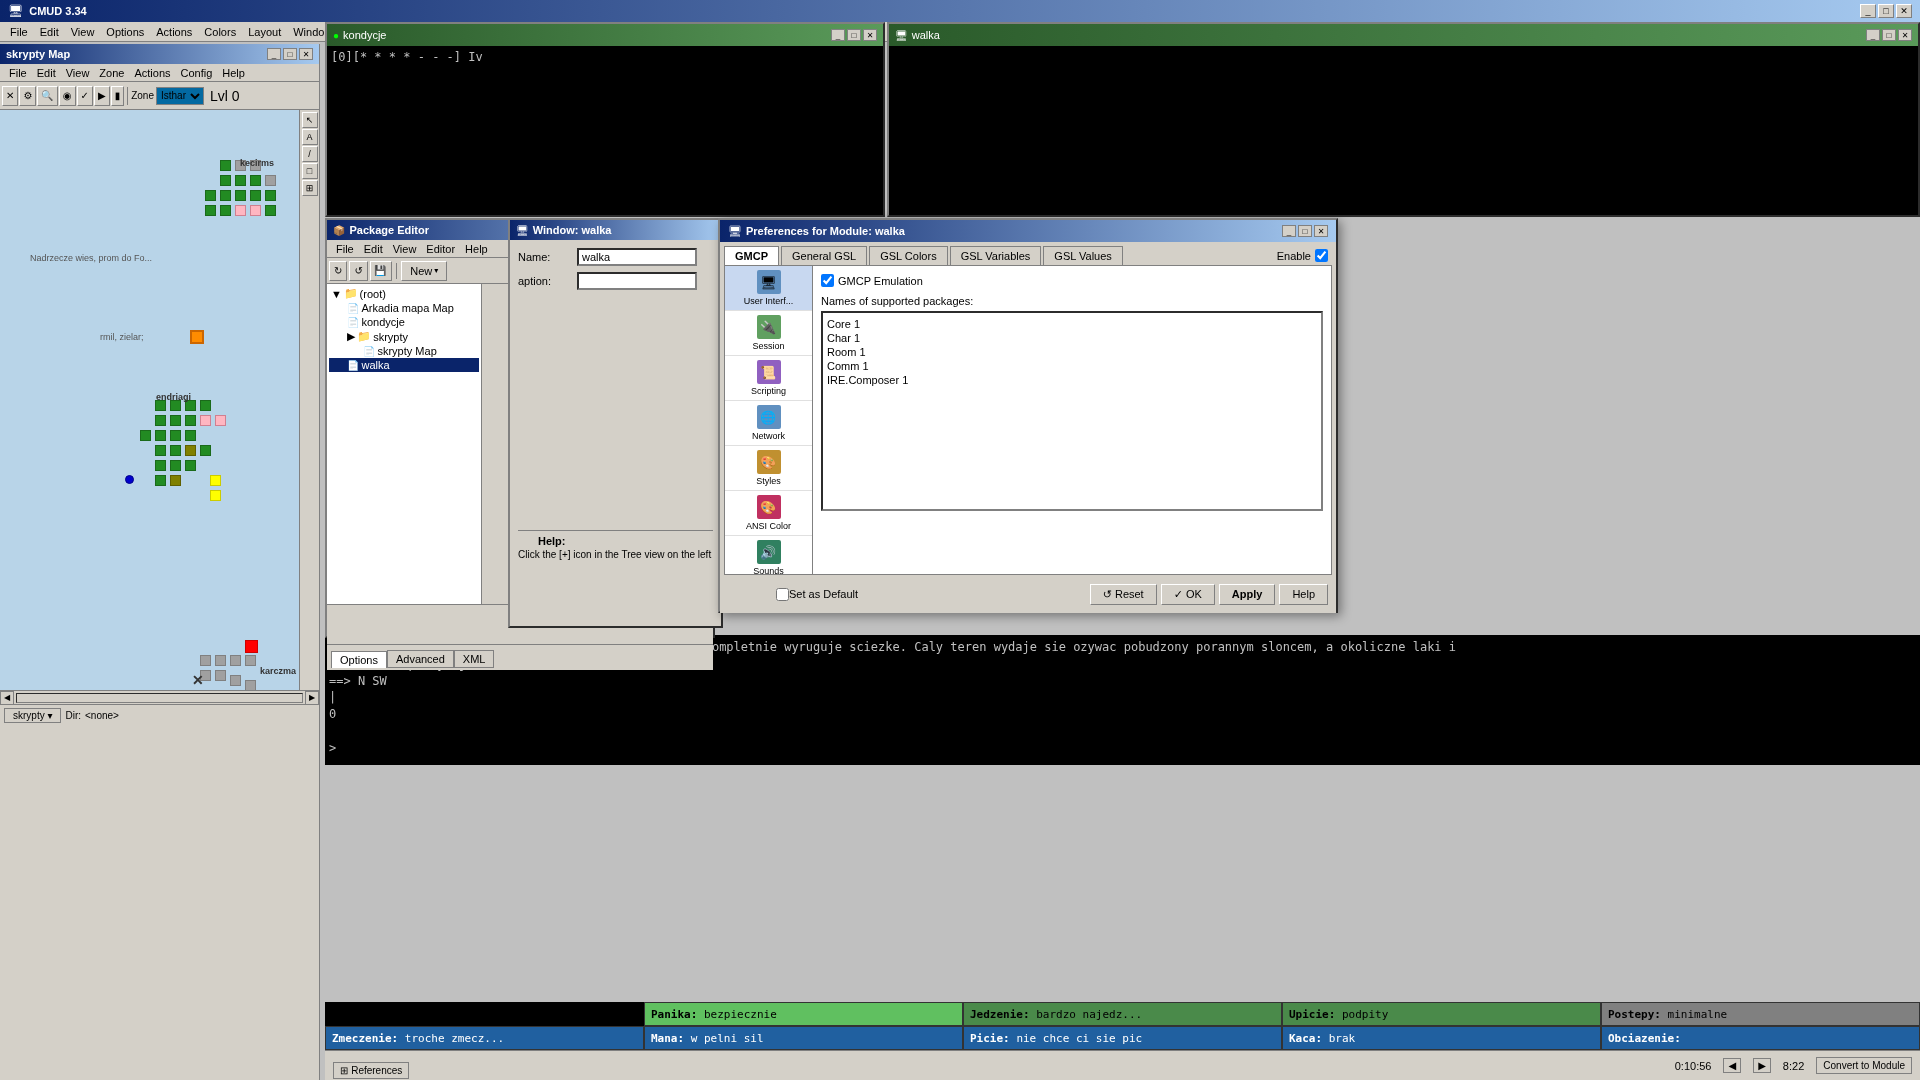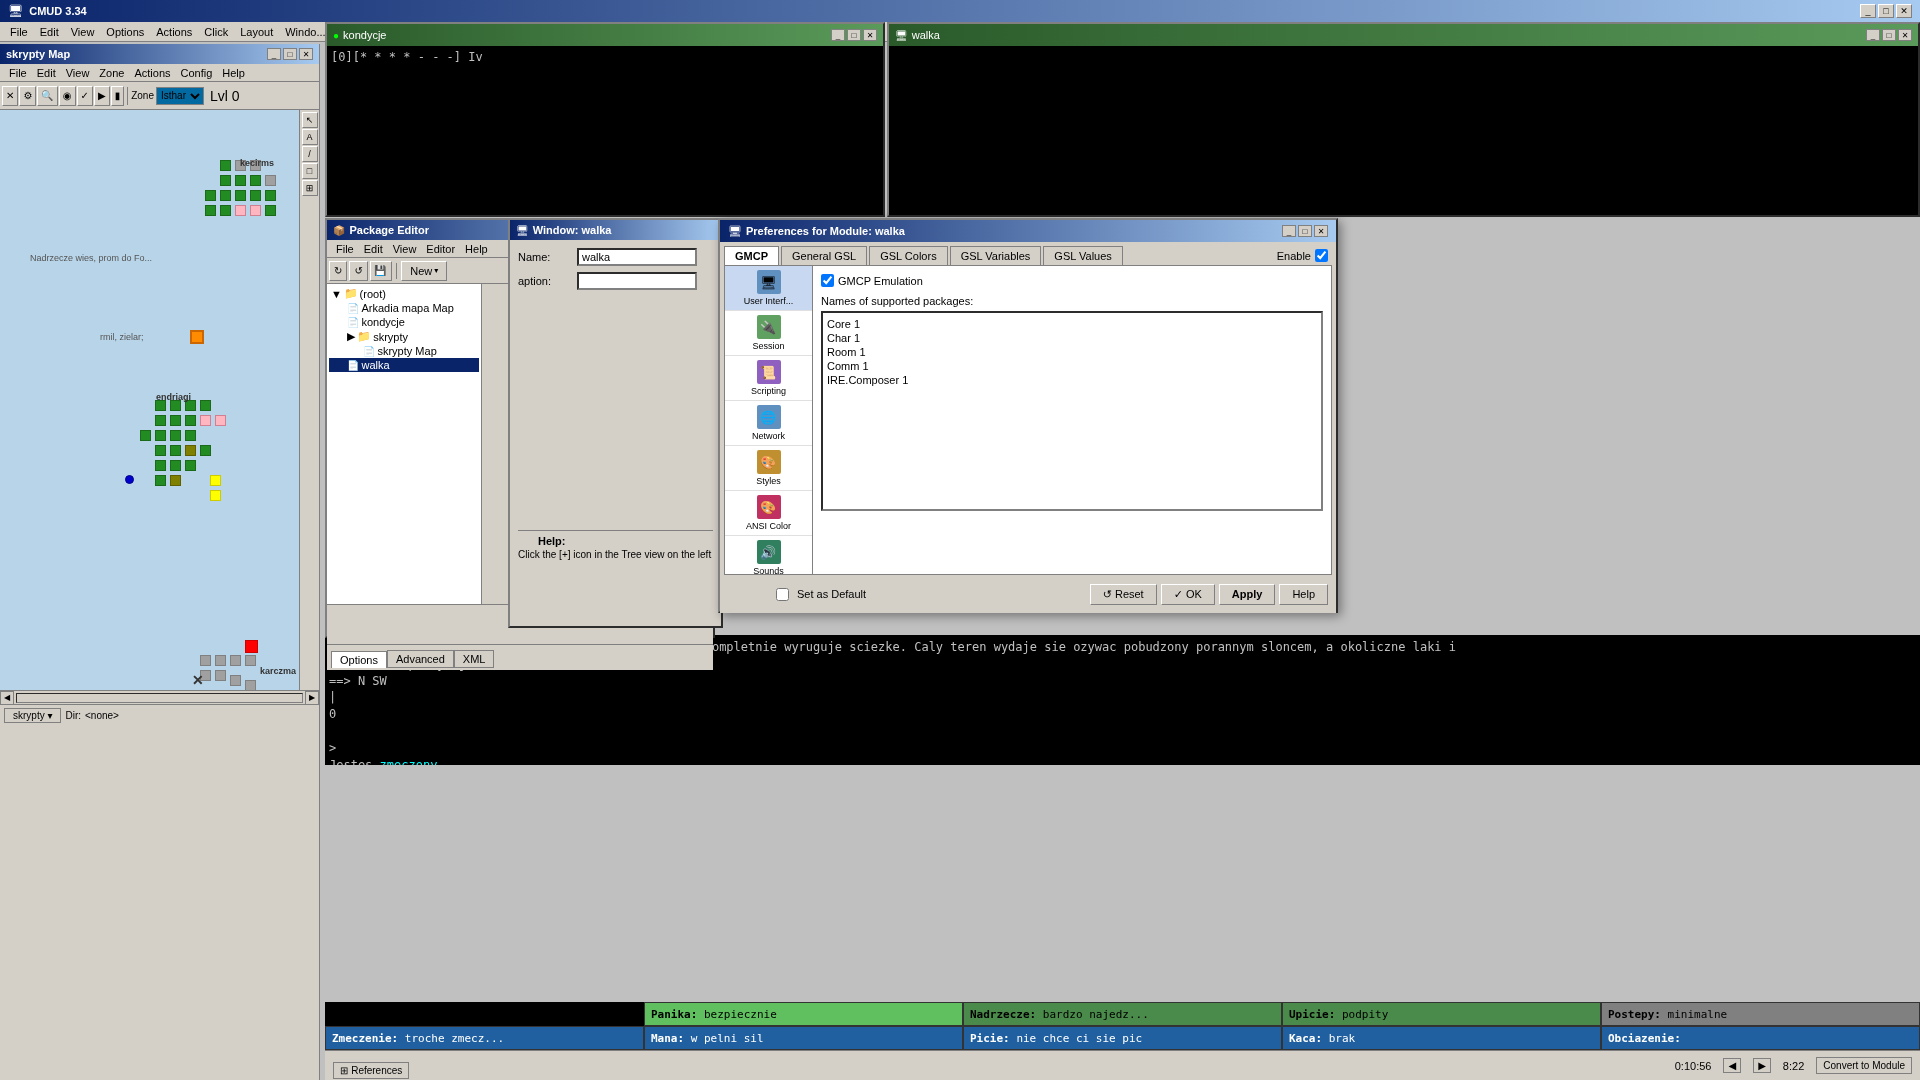--- a/index.html
+++ b/index.html
@@ -24,21 +24,21 @@
       <button style="width:16px;height:14px;background:#d4d0c8;border:1px solid #808080;font-size:9px;cursor:pointer;border-top-color:#fff;border-left-color:#fff;">✕</button>
     </div>
   </div>
 
   <div style="background:#d4d0c8;padding:2px 4px;display:flex;gap:0;border-bottom:1px solid #808080;height:20px;align-items:center;">
     <span style="padding:2px 6px;font-size:11px;cursor:pointer;">File</span>
     <span style="padding:2px 6px;font-size:11px;cursor:pointer;">Edit</span>
     <span style="padding:2px 6px;font-size:11px;cursor:pointer;">View</span>
     <span style="padding:2px 6px;font-size:11px;cursor:pointer;">Options</span>
     <span style="padding:2px 6px;font-size:11px;cursor:pointer;">Actions</span>
-    <span style="padding:2px 6px;font-size:11px;cursor:pointer;">Click</span>
+    <span style="padding:2px 6px;font-size:11px;cursor:pointer;">Colors</span>
     <span style="padding:2px 6px;font-size:11px;cursor:pointer;">Layout</span>
     <span style="padding:2px 6px;font-size:11px;cursor:pointer;">Windo...</span>
   </div>
 
   <div style="position:absolute;top:44px;left:0;width:320px;bottom:0;background:#d4d0c8;border-right:1px solid #808080;">
 
     <div style="background:linear-gradient(to right,#0a246a,#a6caf0);color:white;padding:2px 6px;font-size:11px;font-weight:bold;display:flex;justify-content:space-between;align-items:center;height:20px;">
       <span>skrypty Map</span>
       <div style="display:flex;gap:2px;">
         <button style="width:14px;height:12px;background:#d4d0c8;border:1px solid #808080;font-size:8px;cursor:pointer;">_</button>
@@ -365,21 +365,21 @@
           <div style="padding:1px 0;">Core 1</div>
           <div style="padding:1px 0;">Char 1</div>
           <div style="padding:1px 0;">Room 1</div>
           <div style="padding:1px 0;">Comm 1</div>
           <div style="padding:1px 0;">IRE.Composer 1</div>
         </div>
       </div>
     </div>
 
     <div style="display:flex;justify-content:space-between;align-items:center;padding:4px 8px;height:38px;background:#d4d0c8;">
-      <div style="display:flex;align-items:center;gap:8px;padding-left:48px;">
+      <div style="display:flex;align-items:center;gap:0;padding-left:48px;">
         <input type="checkbox" style="">
         <span style="font-size:11px;">Set as Default</span>
       </div>
       <div style="display:flex;gap:4px;">
         <button style="padding:3px 12px;font-size:11px;background:#d4d0c8;border:1px solid #808080;cursor:pointer;border-top-color:#fff;border-left-color:#fff;display:flex;align-items:center;gap:3px;">
           <span>↺</span>
           <span>Reset</span>
         </button>
         <button style="padding:3px 12px;font-size:11px;background:#d4d0c8;border:1px solid #808080;cursor:pointer;border-top-color:#fff;border-left-color:#fff;display:flex;align-items:center;gap:3px;">
           <span>✓</span>
@@ -396,35 +396,34 @@
   </div>
 
   <div style="position:absolute;top:635px;left:325px;right:0;height:130px;background:#000;color:#c0c0c0;font-family:monospace;font-size:12px;padding:4px;overflow:hidden;line-height:1.4;">
     <div>rownie malo uczeszczane, to za kilka wiosen puszcza kompletnie wyruguje sciezke. Caly teren wydaje sie ozywac pobudzony porannym sloncem, a okoliczne laki i</div>
     <div>daleki las pokrywaja sie swieza, wiosenna zielenia.</div>
     <div>==&gt; N SW</div>
     <div>|</div>
     <div>0</div>
     <div>&nbsp;</div>
     <div>&gt;</div>
-    <div>Jestes <span style="color:#00ffff;">zmeczony</span>.</div>
 
   </div>
 
   <div style="position:absolute;bottom:30px;left:325px;right:0;height:48px;background:#000;">
 
     <div style="display:flex;height:24px;">
       <div style="flex:1;background:#ff6060;color:#000;display:flex;align-items:center;padding:0 6px;font-family:monospace;font-size:11px;border:1px solid #333;margin-top:27px;">
         <span style="font-weight:bold;">Hp:</span>&nbsp;<span>fanny</span>
       </div>
       <div style="flex:1;background:#60c060;color:#000;display:flex;align-items:center;padding:0 6px;font-family:monospace;font-size:11px;border:1px solid #333;">
         <span style="font-weight:bold;">Panika:</span>&nbsp;<span>bezpiecznie</span>
       </div>
       <div style="flex:1;background:#4a8a4a;color:#000;display:flex;align-items:center;padding:0 6px;font-family:monospace;font-size:11px;border:1px solid #333;">
-        <span style="font-weight:bold;">Nadrzecze:</span>&nbsp;<span>bardzo najedz...</span>
+        <span style="font-weight:bold;">Jedzenie:</span>&nbsp;<span>bardzo najedz...</span>
       </div>
       <div style="flex:1;background:#4a8a4a;color:#000;display:flex;align-items:center;padding:0 6px;font-family:monospace;font-size:11px;border:1px solid #333;">
         <span style="font-weight:bold;">Upicie:</span>&nbsp;<span>podpity</span>
       </div>
       <div style="flex:1;background:#808080;color:#000;display:flex;align-items:center;padding:0 6px;font-family:monospace;font-size:11px;border:1px solid #333;">
         <span style="font-weight:bold;">Postepy:</span>&nbsp;<span>minimalne</span>
       </div>
     </div>
 
     <div style="display:flex;height:24px;">

